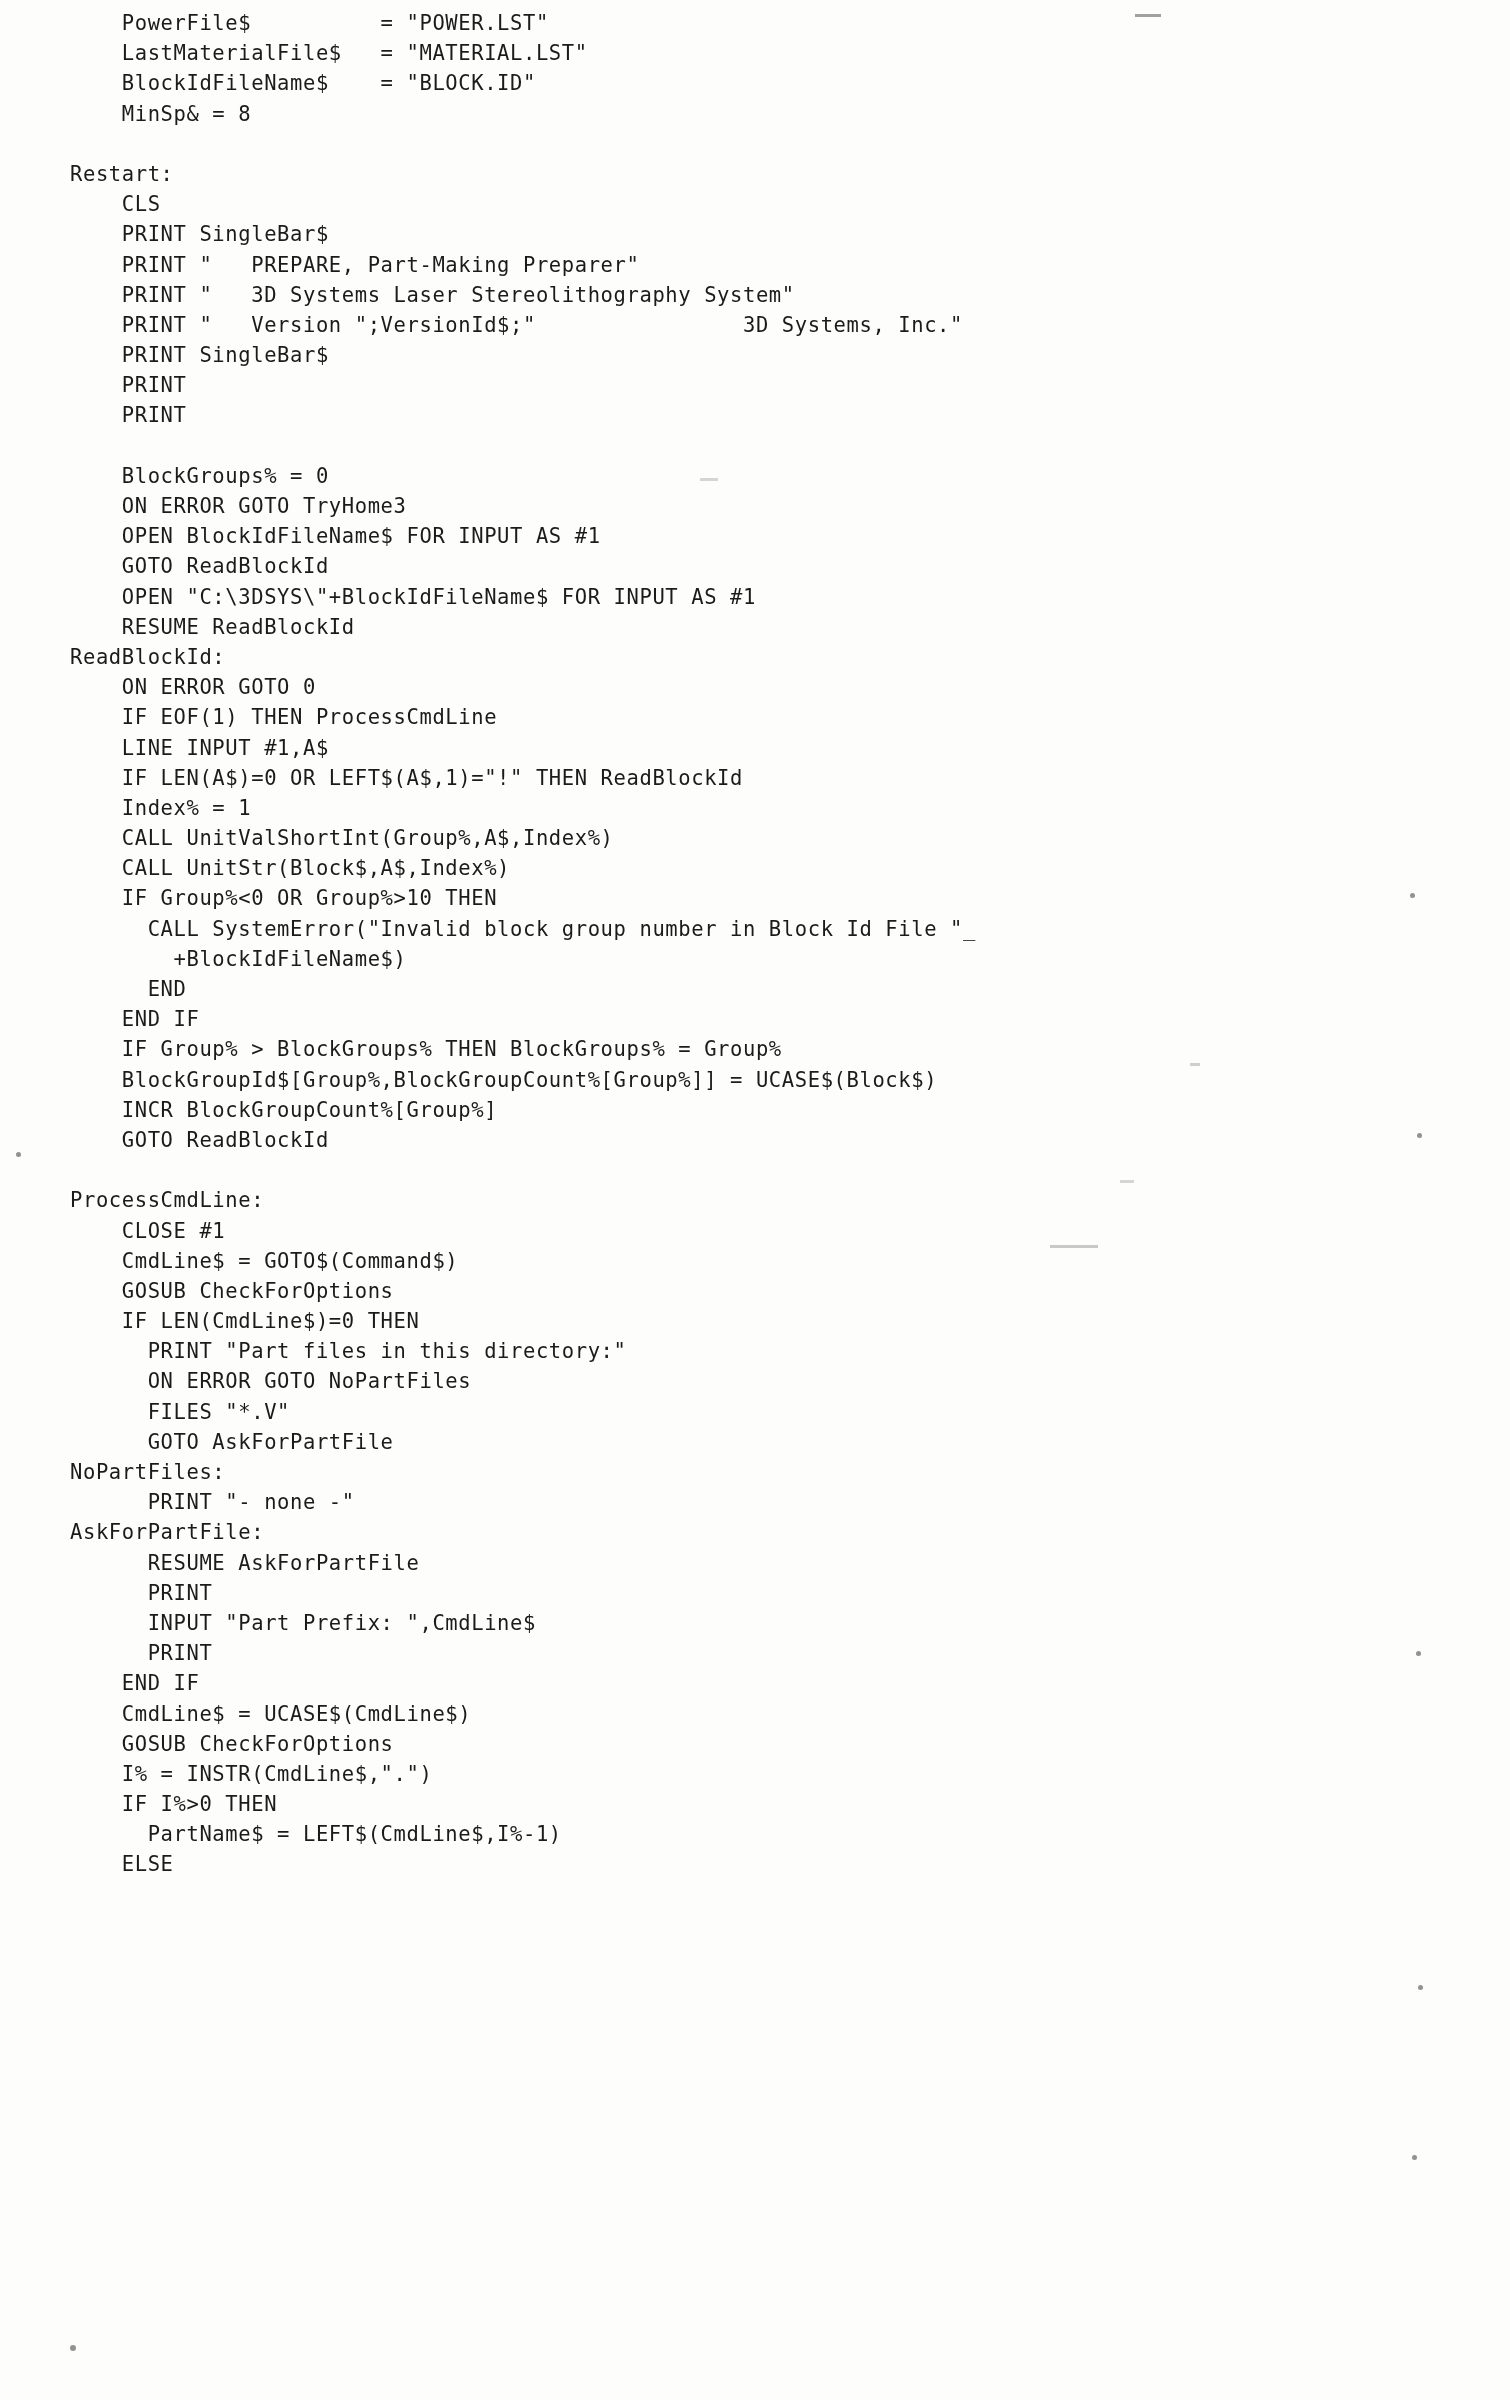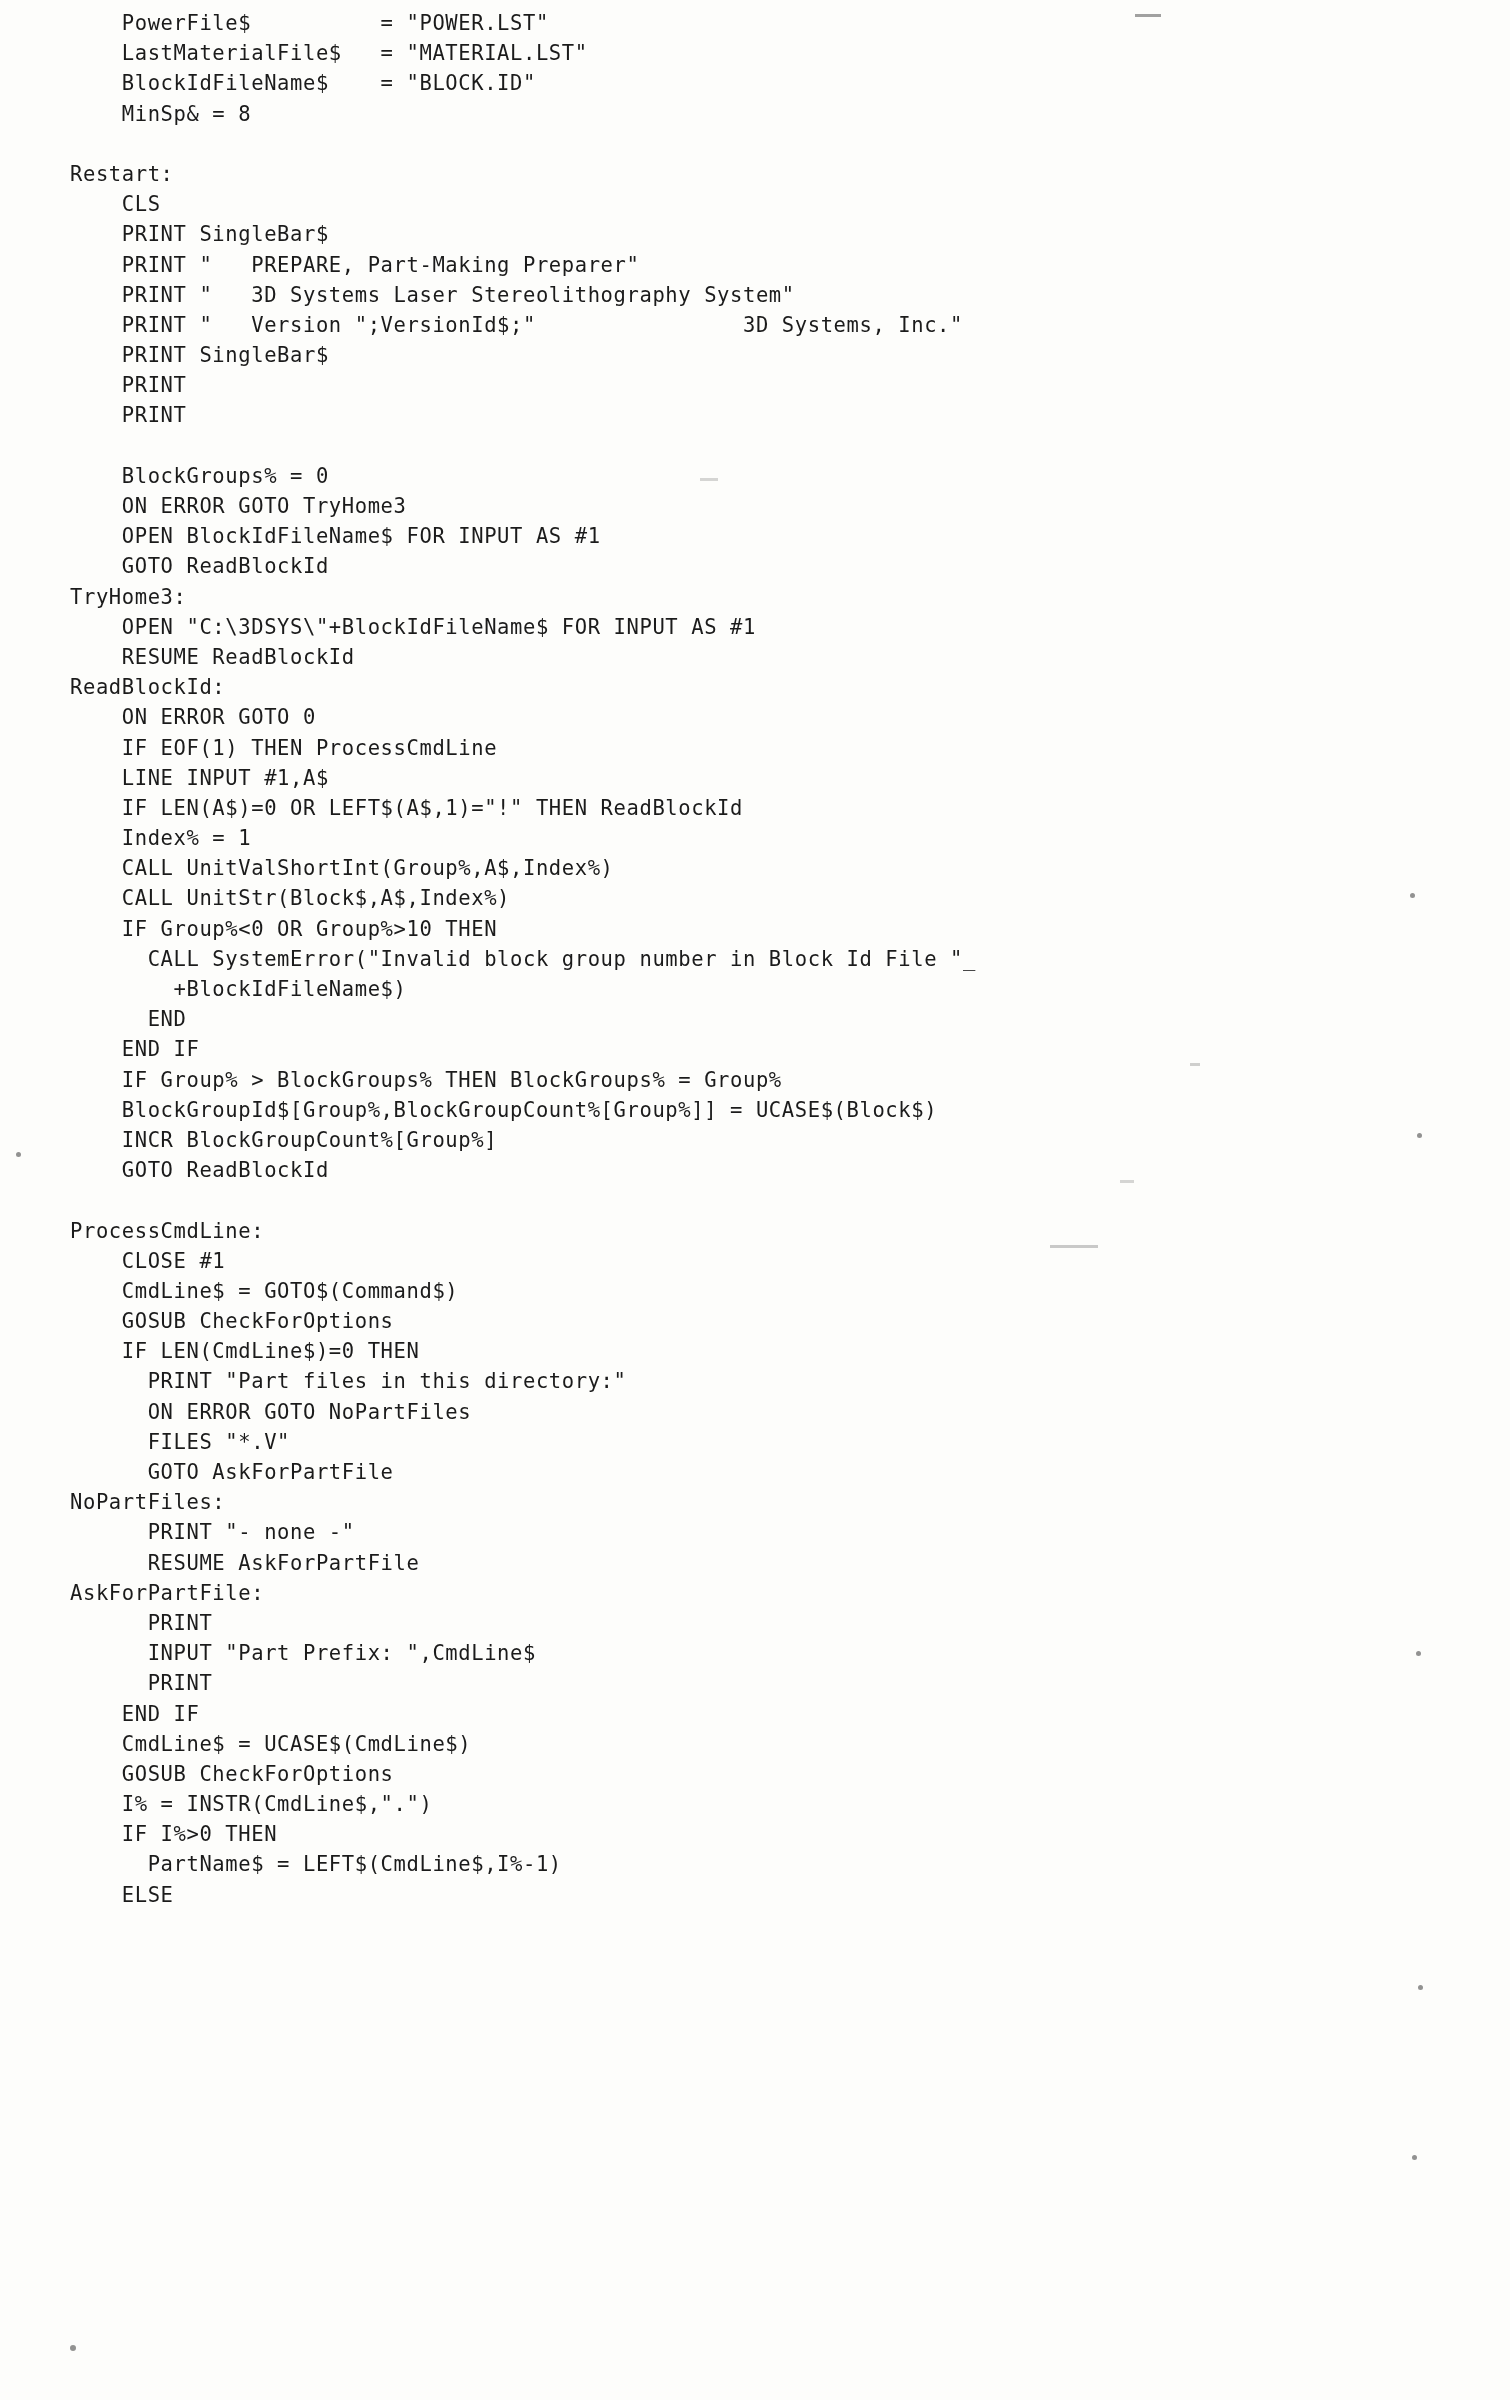--- a/index.html
+++ b/index.html
@@ -70,21 +70,20 @@
     <div class="line">    PRINT "   3D Systems Laser Stereolithography System"</div>
     <div class="line">    PRINT "   Version ";VersionId$;"                3D Systems, Inc."</div>
     <div class="line">    PRINT SingleBar$</div>
     <div class="line">    PRINT</div>
     <div class="line">    PRINT</div>
     <div class="line"></div>
     <div class="line">    BlockGroups% = 0</div>
     <div class="line">    ON ERROR GOTO TryHome3</div>
     <div class="line">    OPEN BlockIdFileName$ FOR INPUT AS #1</div>
     <div class="line">    GOTO ReadBlockId</div>
-    <div class="line">TryHome3:</div>
     <div class="line">    OPEN "C:\3DSYS\"+BlockIdFileName$ FOR INPUT AS #1</div>
     <div class="line">    RESUME ReadBlockId</div>
     <div class="line">ReadBlockId:</div>
     <div class="line">    ON ERROR GOTO 0</div>
     <div class="line">    IF EOF(1) THEN ProcessCmdLine</div>
     <div class="line">    LINE INPUT #1,A$</div>
     <div class="line">    IF LEN(A$)=0 OR LEFT$(A$,1)="!" THEN ReadBlockId</div>
     <div class="line">    Index% = 1</div>
     <div class="line">    CALL UnitValShortInt(Group%,A$,Index%)</div>
     <div class="line">    CALL UnitStr(Block$,A$,Index%)</div>
@@ -102,22 +101,22 @@
     <div class="line">    CLOSE #1</div>
     <div class="line">    CmdLine$ = GOTO$(Command$)</div>
     <div class="line">    GOSUB CheckForOptions</div>
     <div class="line">    IF LEN(CmdLine$)=0 THEN</div>
     <div class="line">      PRINT "Part files in this directory:"</div>
     <div class="line">      ON ERROR GOTO NoPartFiles</div>
     <div class="line">      FILES "*.V"</div>
     <div class="line">      GOTO AskForPartFile</div>
     <div class="line">NoPartFiles:</div>
     <div class="line">      PRINT "- none -"</div>
+    <div class="line">AskForPartFile:</div>
     <div class="line">      RESUME AskForPartFile</div>
-    <div class="line">AskForPartFile:</div>
     <div class="line">      PRINT</div>
     <div class="line">      INPUT "Part Prefix: ",CmdLine$</div>
     <div class="line">      PRINT</div>
     <div class="line">    END IF</div>
     <div class="line">    CmdLine$ = UCASE$(CmdLine$)</div>
     <div class="line">    GOSUB CheckForOptions</div>
     <div class="line">    I% = INSTR(CmdLine$,".")</div>
     <div class="line">    IF I%&gt;0 THEN</div>
     <div class="line">      PartName$ = LEFT$(CmdLine$,I%-1)</div>
     <div class="line">    ELSE</div>

